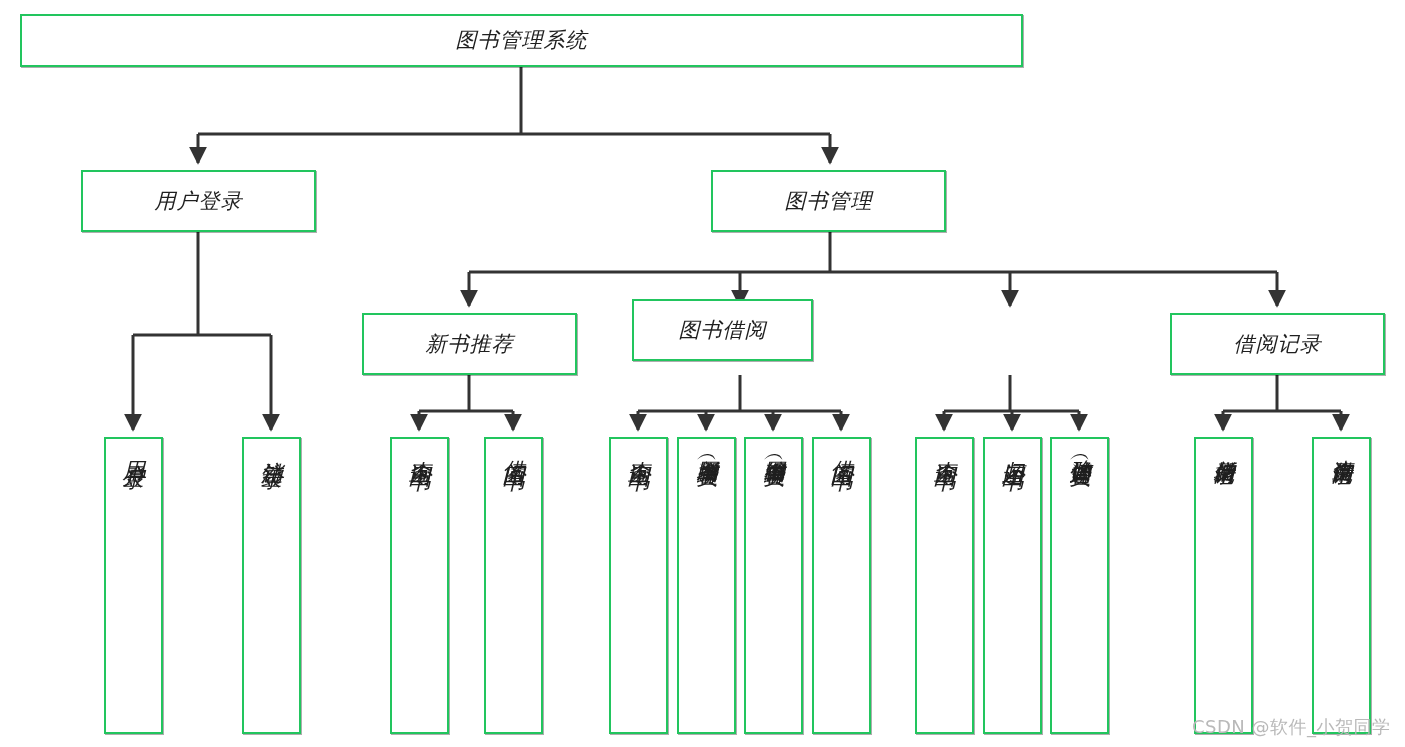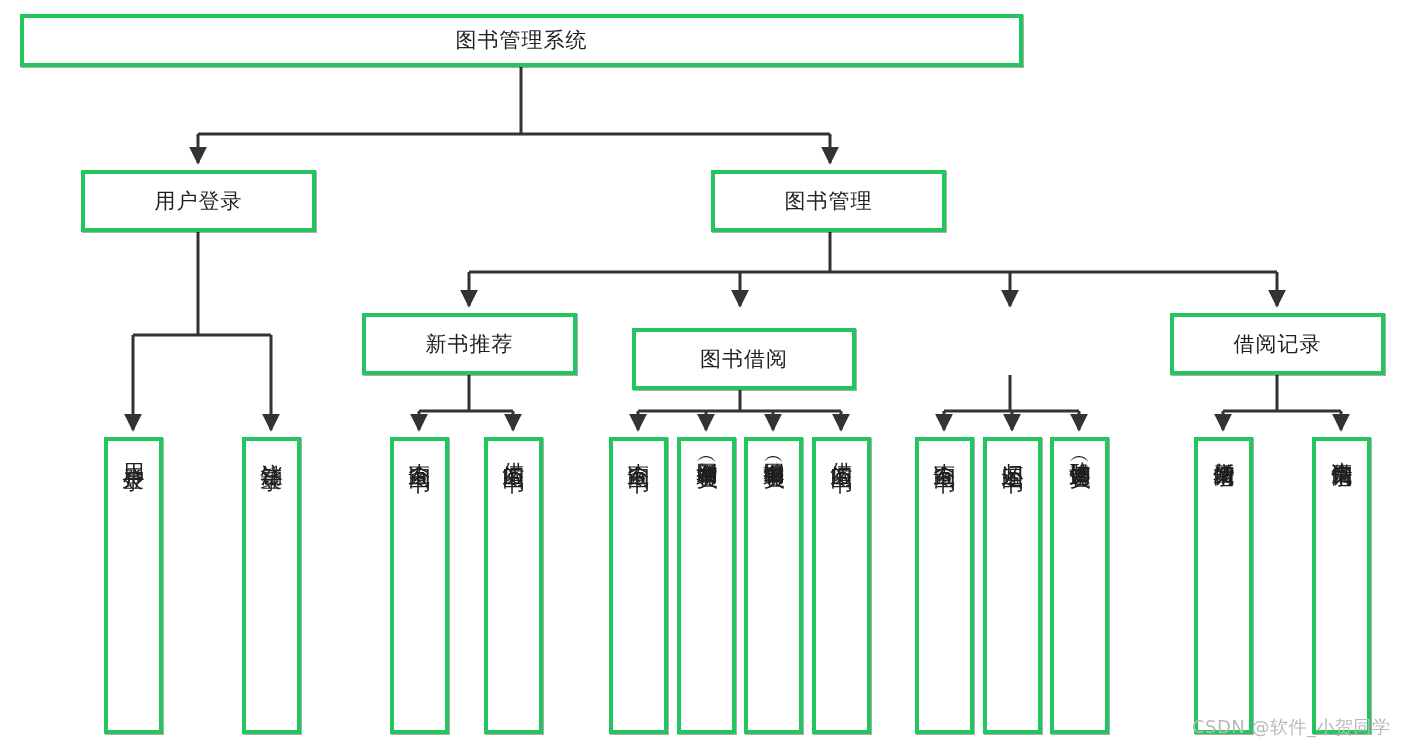--- a/index.html
+++ b/index.html
@@ -23,26 +23,27 @@
     position: absolute;
     left: 0;
     top: 0;
     width: 1405px;
     height: 747px;
     pointer-events: none;
   }
   .node {
     position: absolute;
     box-sizing: border-box;
-    border: 4px solid #22c55e;
+    border: 2px solid #22c55e;
     background: #ffffff;
     display: flex;
     align-items: center;
     justify-content: center;
     box-shadow: 1px 1px 0 rgba(0,0,0,0.32);
+    font-style: italic;
   }
   .node-label {
     text-align: center;
     line-height: 1.15;
     color: #1f1f1f;
     white-space: nowrap;
   }
   .node.horizontal .node-label {
     font-size: 21px;
     letter-spacing: 1px;
@@ -135,21 +136,21 @@
   <div class="node horizontal" style="left:81px; top:170px; width:235px; height:62px;">
     <span class="node-label">用户登录</span>
   </div>
   <div class="node horizontal" style="left:711px; top:170px; width:235px; height:62px;">
     <span class="node-label">图书管理</span>
   </div>
 
   <div class="node horizontal" style="left:362px; top:313px; width:215px; height:62px;">
     <span class="node-label">新书推荐</span>
   </div>
-  <div class="node horizontal" style="left:632px; top:328px; width:224px; height:62px;">
+  <div class="node horizontal" style="left:632px; top:299px; width:181px; height:62px;">
     <span class="node-label">图书借阅</span>
   </div>
   <div class="node horizontal" style="left:1170px; top:313px; width:215px; height:62px;">
     <span class="node-label">借阅记录</span>
   </div>
 
   <div class="node vertical" style="left:104px; top:437px; width:59px; height:297px;">
     <span class="node-label">用户登录</span>
   </div>
   <div class="node vertical" style="left:242px; top:437px; width:59px; height:297px;">

